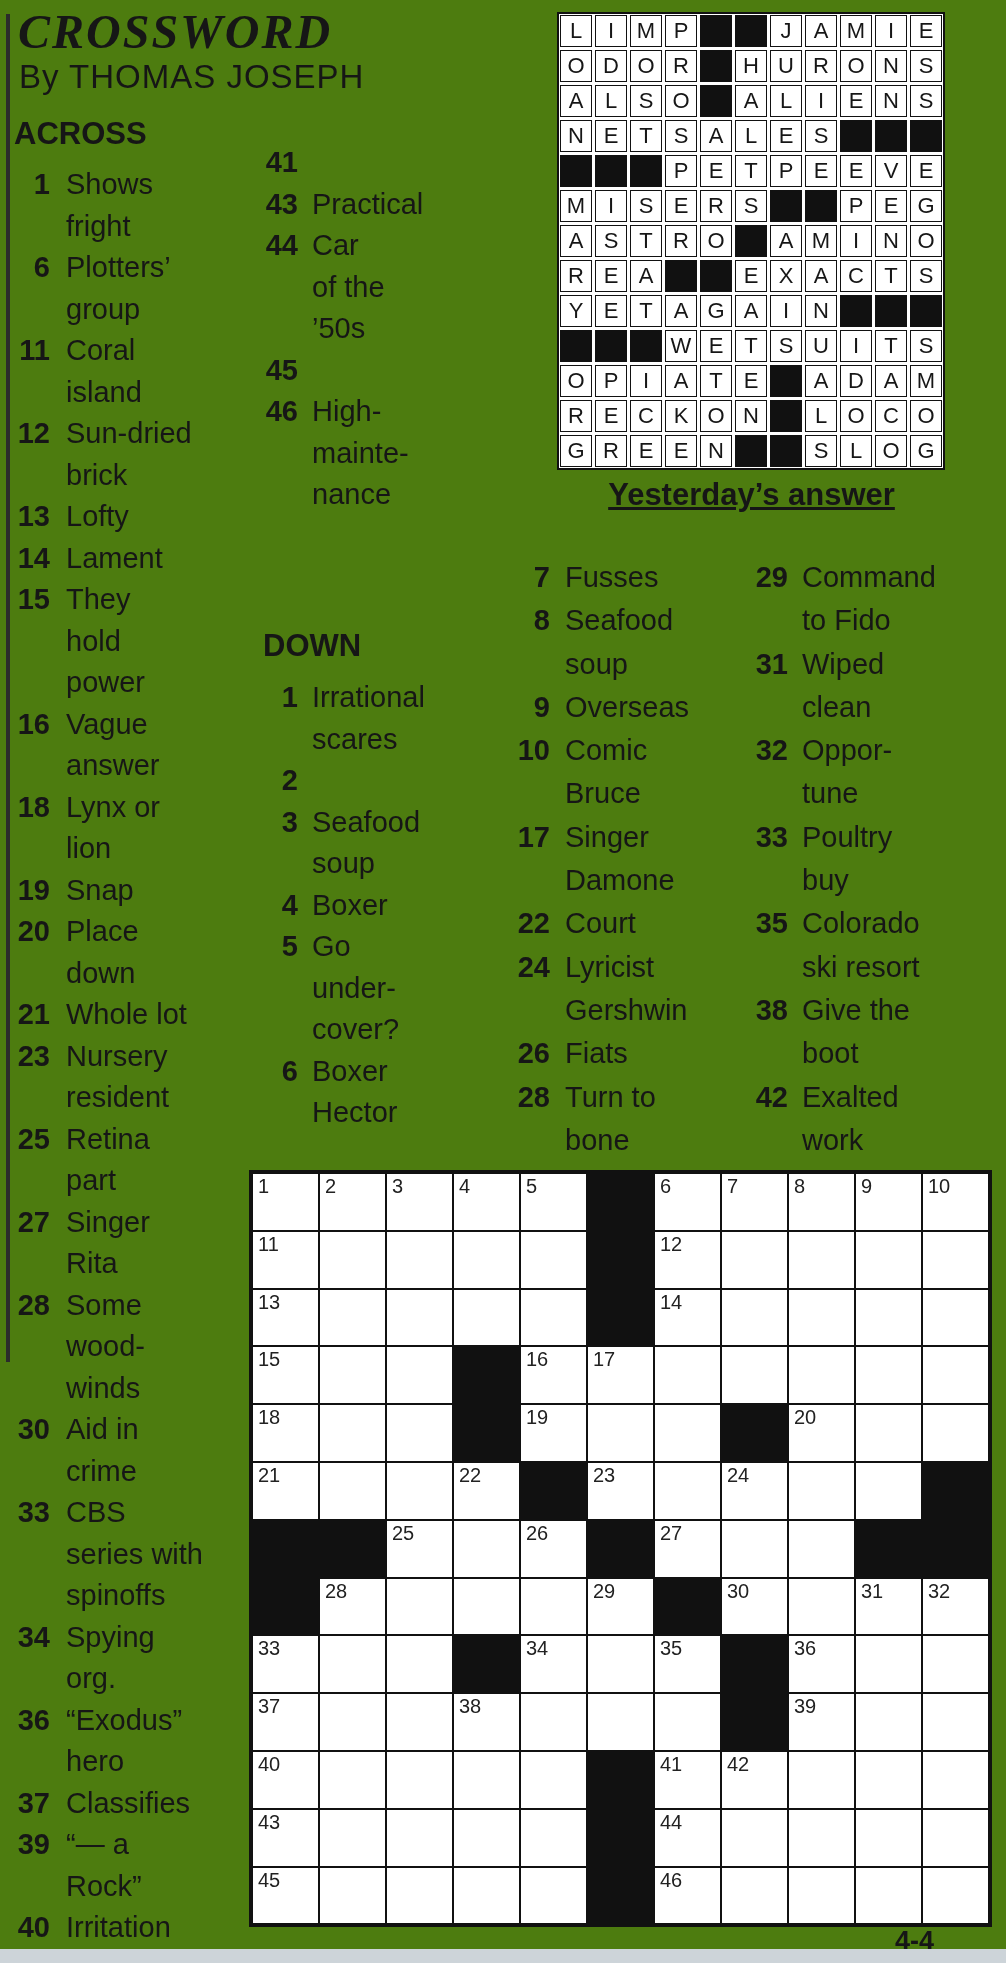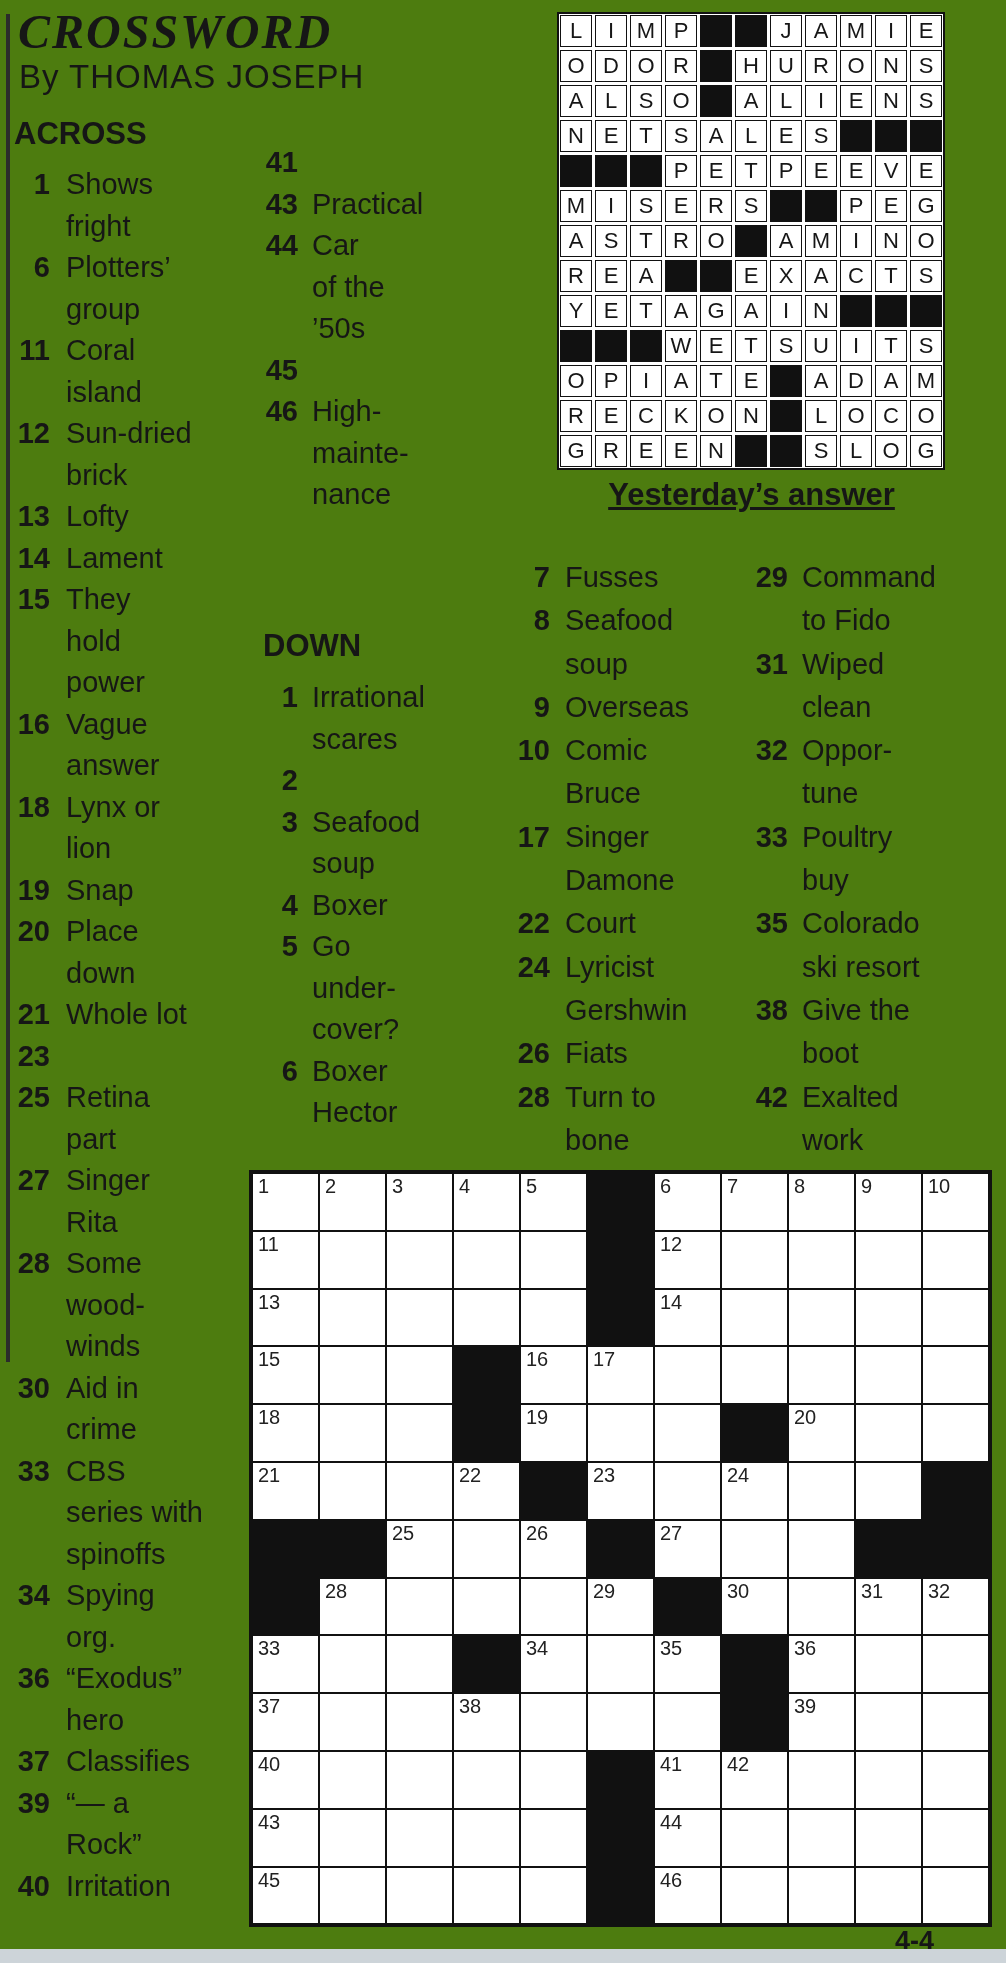--- a/index.html
+++ b/index.html
@@ -117,20 +117,22 @@
 down</span>
       </div>
 
       <div class="clue">
         <span class="clue-num">21</span>
         <span class="clue-text">Whole lot</span>
       </div>
 
       <div class="clue">
         <span class="clue-num">23</span>
+        <span class="clue-text">Nursery
+resident</span>
       </div>
 
       <div class="clue">
         <span class="clue-num">25</span>
         <span class="clue-text">Retina
 part</span>
       </div>
 
       <div class="clue">
         <span class="clue-num">27</span>

